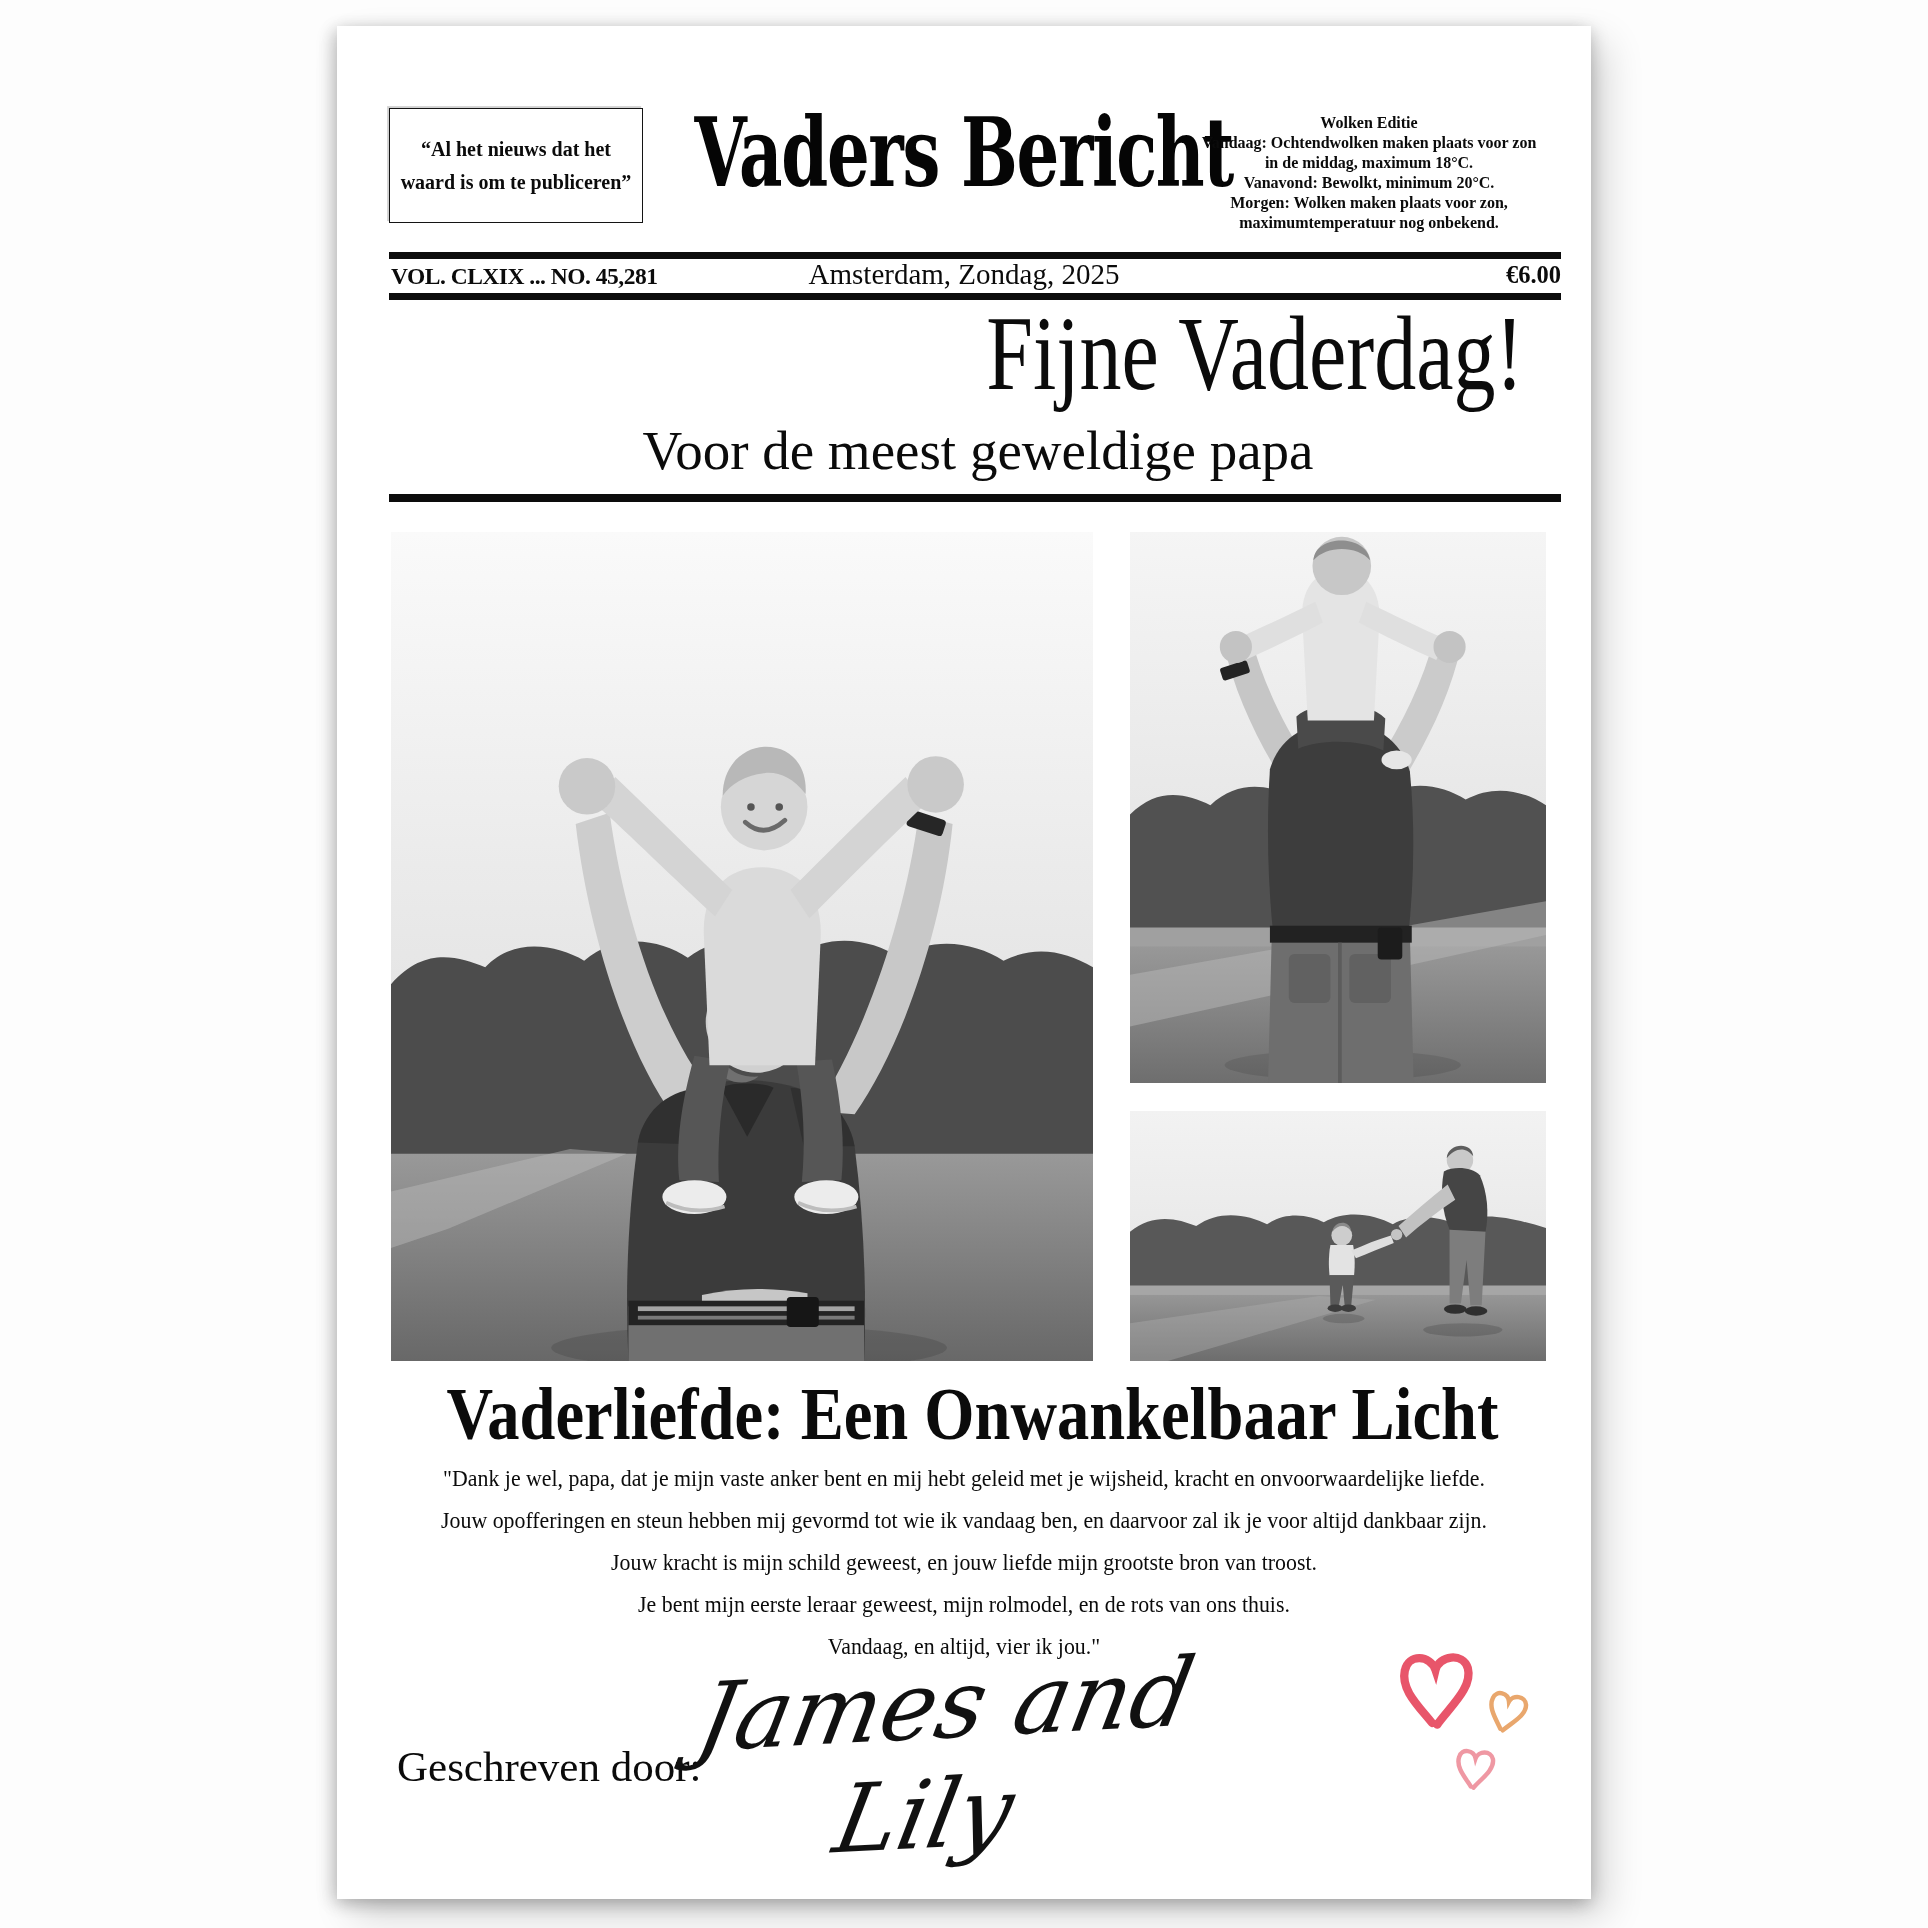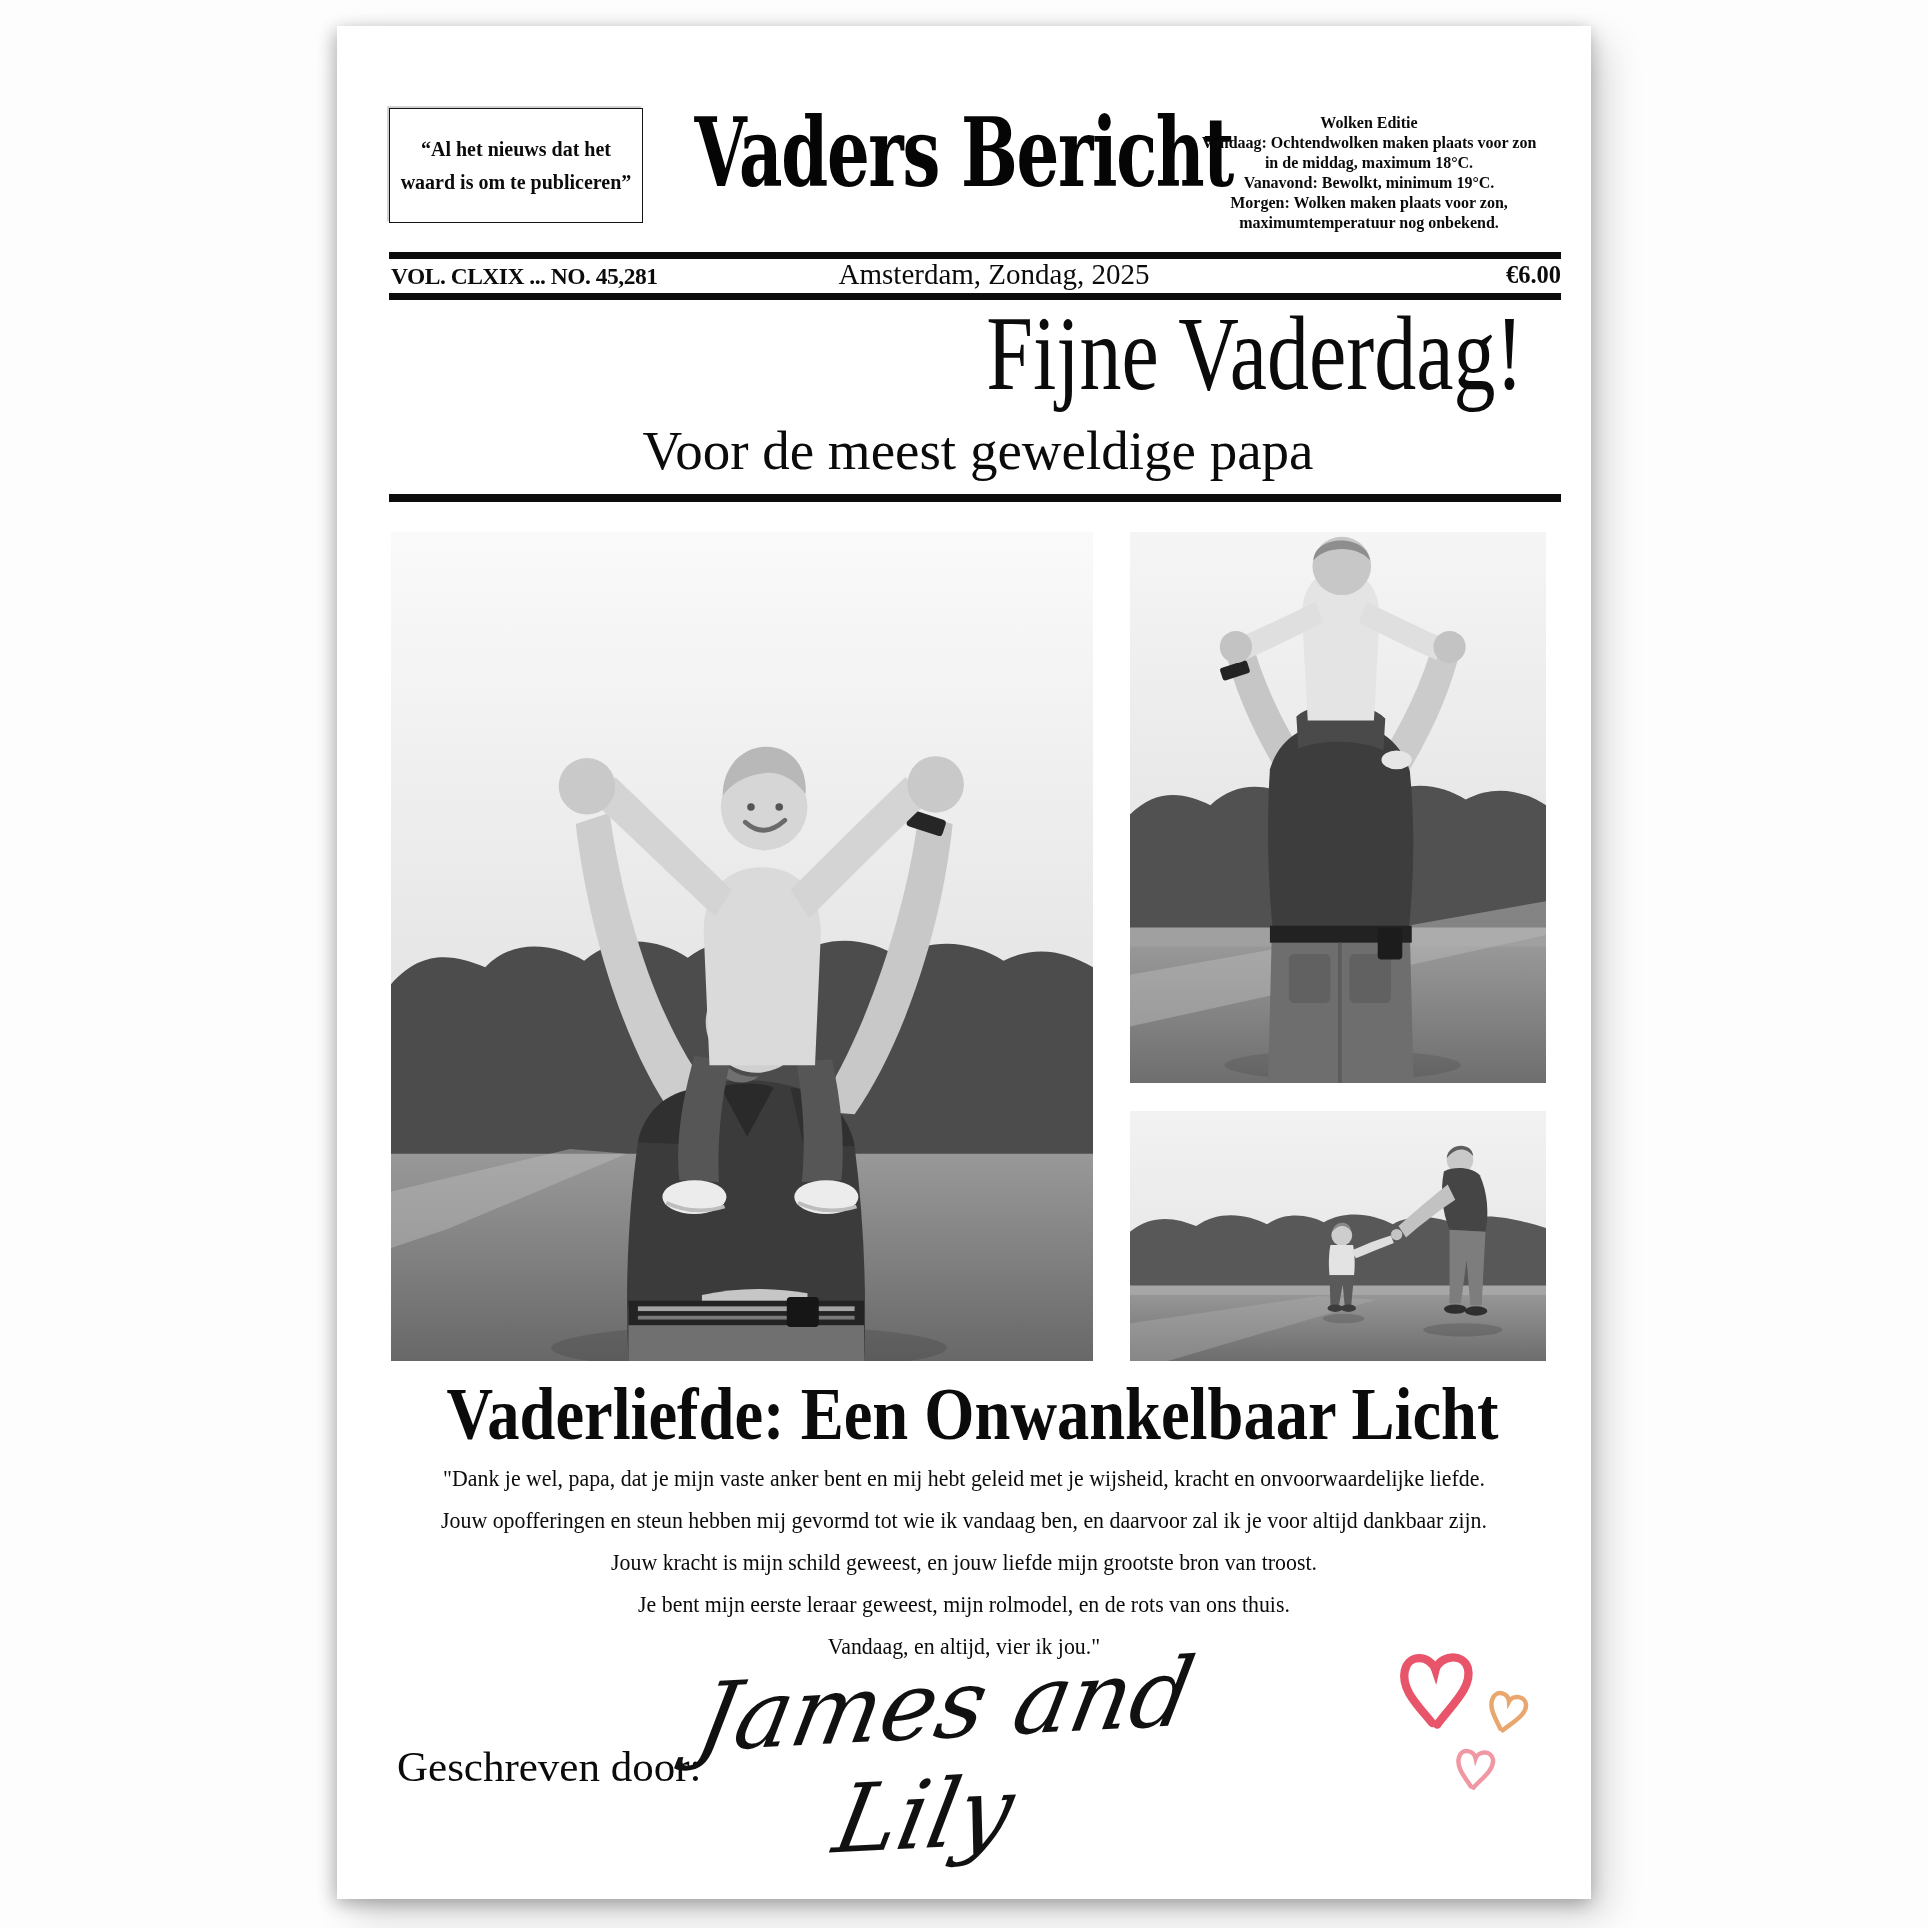--- a/index.html
+++ b/index.html
@@ -17,21 +17,21 @@
   .masthead{left:0;top:70px;width:100%;text-align:center;}
   .masthead .glyphs{display:inline-block;font-family:"DejaVu Serif", serif;font-weight:900;
                     font-size:96px;letter-spacing:-1.9px;transform:scaleX(.70);transform-origin:center;
                     color:#050505;}
   .weather{left:auto;right:28px;top:87px;width:388px;text-align:center;font-weight:bold;
            font-size:16px;line-height:20px;}
   .rule{left:52px;width:1172px;height:6.6px;background:#0c0c0c;}
   .rule-top{top:226px;} .rule-mid{top:267px;}
   .rule-sub{top:468px;height:7.5px;}
   .dl-vol{left:54px;top:237px;font-weight:bold;font-size:23.5px;letter-spacing:-0.5px;}
-  .dl-loc{left:0;top:232px;width:100%;text-align:center;font-size:29px;padding-left:30px;}
+  .dl-loc{left:0;top:232px;width:100%;text-align:center;font-size:29px;}
   .dl-price{right:30px;top:235px;font-weight:bold;font-size:24.5px;}
 
   .headline{left:0;top:275px;width:100%;text-align:right;line-height:1;}
   .headline .glyphs{display:inline-block;font-size:105px;transform:scaleX(.80);transform-origin:center;}
   .subhead{left:0;top:397px;width:100%;text-align:center;font-size:55px;line-height:1;padding-left:14px;}
 
   .photo{position:absolute;overflow:hidden;background:#e9e9e9;}
   .photo svg{display:block;width:100%;height:100%;}
   .photo-main{left:54px;top:506px;width:702px;height:829px;}
   .photo-tr{left:793px;top:506px;width:416px;height:551px;}
@@ -61,21 +61,21 @@
     </div>
 
     <div class="abs masthead">
       <span class="glyphs">Vaders Bericht</span>
     </div>
 
     <div class="abs weather">
       <div>Wolken Editie</div>
       <div>Vandaag: Ochtendwolken maken plaats voor zon</div>
       <div>in de middag, maximum 18°C.</div>
-      <div>Vanavond: Bewolkt, minimum 19°C.</div>
+      <div>Vanavond: Bewolkt, minimum 20°C.</div>
       <div>Morgen: Wolken maken plaats voor zon,</div>
       <div>maximumtemperatuur nog onbekend.</div>
     </div>
 
     <div class="abs rule rule-top"></div>
     <div class="abs dl-vol">VOL. CLXIX ... NO. 45,281</div>
     <div class="abs dl-loc">Amsterdam, Zondag, 2025</div>
     <div class="abs dl-price">€6.00</div>
     <div class="abs rule rule-mid"></div>
 

